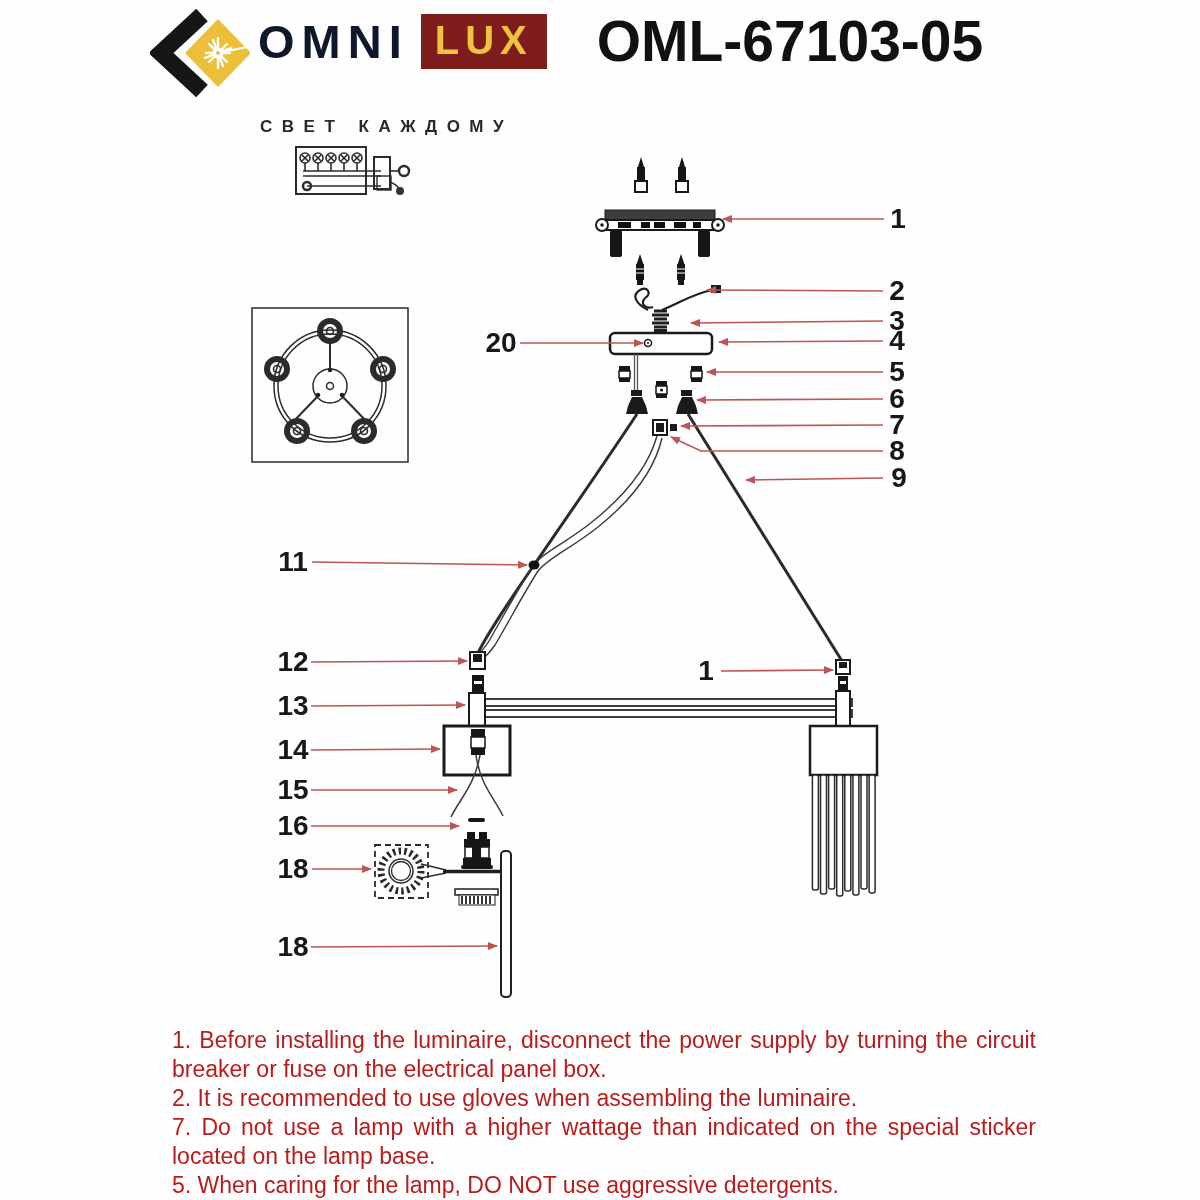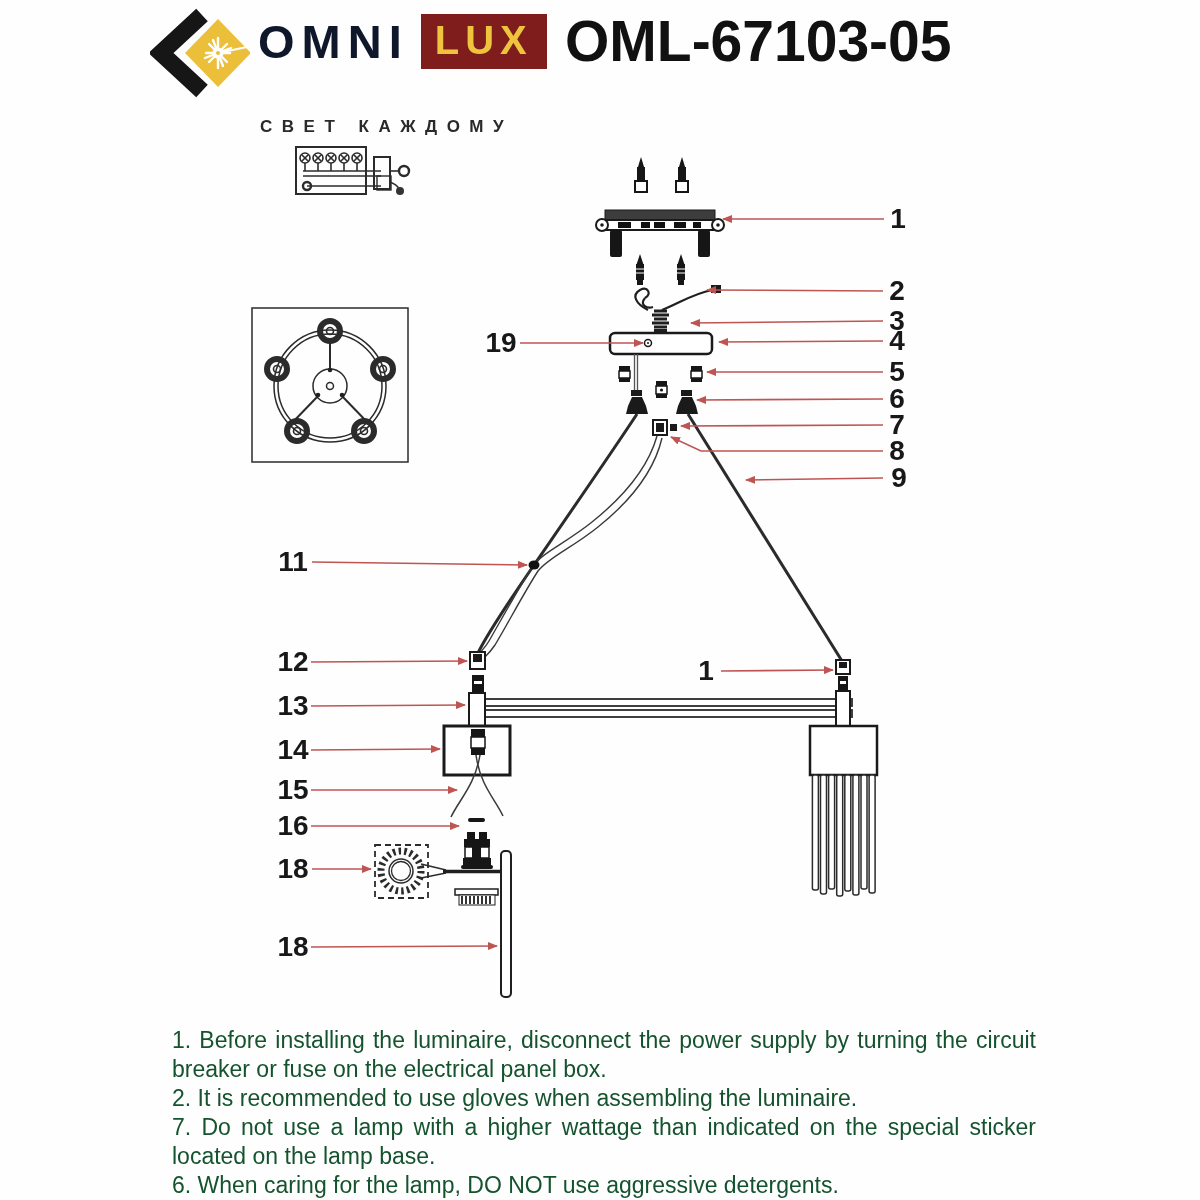--- a/index.html
+++ b/index.html
@@ -7,29 +7,29 @@
         font-family:"Liberation Sans",sans-serif;color:#1c1c1c;}
   
   .logo{position:absolute;left:150px;top:6px;width:430px;height:104px;}
   .logo-icon{position:absolute;left:0;top:2px;width:100px;height:90px;}
   .brand-line{position:absolute;left:108px;top:4px;height:62px;display:flex;align-items:center;}
   .brand-primary{font-size:47px;font-weight:700;letter-spacing:7px;color:#0f172a;}
   .lux-box{margin-left:12px;background:#7f1d1d;padding:4px 14px 6px 14px;}
   .brand-secondary{font-size:40px;font-weight:700;letter-spacing:6px;color:#eec43e;}
   .tagline{position:absolute;left:110px;top:72px;font-size:17px;font-weight:700;
            letter-spacing:9.5px;color:#2a2a2a;white-space:nowrap;margin-top:39px;}
-  .model-title{position:absolute;left:565px;top:8px;width:450px;
+  .model-title{position:absolute;left:565px;top:8px;width:450px;text-align:center;
                font-size:57px;font-weight:700;letter-spacing:0px;color:#111;}
   
   .diagram-svg{position:absolute;left:0;top:0;width:1200px;height:1200px;}
   .plabel{position:absolute;transform:translate(-50%,-50%);font-size:28px;font-weight:700;
           color:#181818;line-height:1;}
   
   .instructions{position:absolute;left:172px;top:1026px;width:864px;}
-  .instructions p{margin:0;font-size:23px;line-height:29px;color:#14532d;text-align:justify;}
+  .instructions p{margin:0;font-size:23px;line-height:29px;color:#b91c1c;text-align:justify;}
 </style>
 </head>
 <body>
 
 <div class="page">
 
   <div class="logo">
     <svg class="logo-icon" viewBox="0 0 100 90">
       <path d="M 52 7 L 11 45 L 52 83" stroke="#161616" stroke-width="17" fill="none"></path>
       <polygon points="68,11 101,45 68,79 35,45" fill="#ecbf3a"></polygon>
@@ -332,22 +332,22 @@
   <div class="plabel" style="left:899px;top:478px">9</div>
   <div class="plabel" style="left:706px;top:671px">1</div>
   <div class="plabel" style="left:293px;top:562px">11</div>
   <div class="plabel" style="left:293px;top:662px">12</div>
   <div class="plabel" style="left:293px;top:706px">13</div>
   <div class="plabel" style="left:293px;top:750px">14</div>
   <div class="plabel" style="left:293px;top:790px">15</div>
   <div class="plabel" style="left:293px;top:826px">16</div>
   <div class="plabel" style="left:293px;top:869px">18</div>
   <div class="plabel" style="left:293px;top:947px">18</div>
-  <div class="plabel" style="left:501px;top:343px">19</div>
+  <div class="plabel" style="left:501px;top:343px">20</div>
 
   <div class="instructions">
     <p>1. Before installing the luminaire, disconnect the power supply by turning the circuit breaker or fuse on the electrical panel box.</p>
     <p>2. It is recommended to use gloves when assembling the luminaire.</p>
     <p>7. Do not use a lamp with a higher wattage than indicated on the special sticker located on the lamp base.</p>
-    <p>6. When caring for the lamp, DO NOT use aggressive detergents.</p>
+    <p>5. When caring for the lamp, DO NOT use aggressive detergents.</p>
   </div>
 
 </div>
 
 </body></html>

